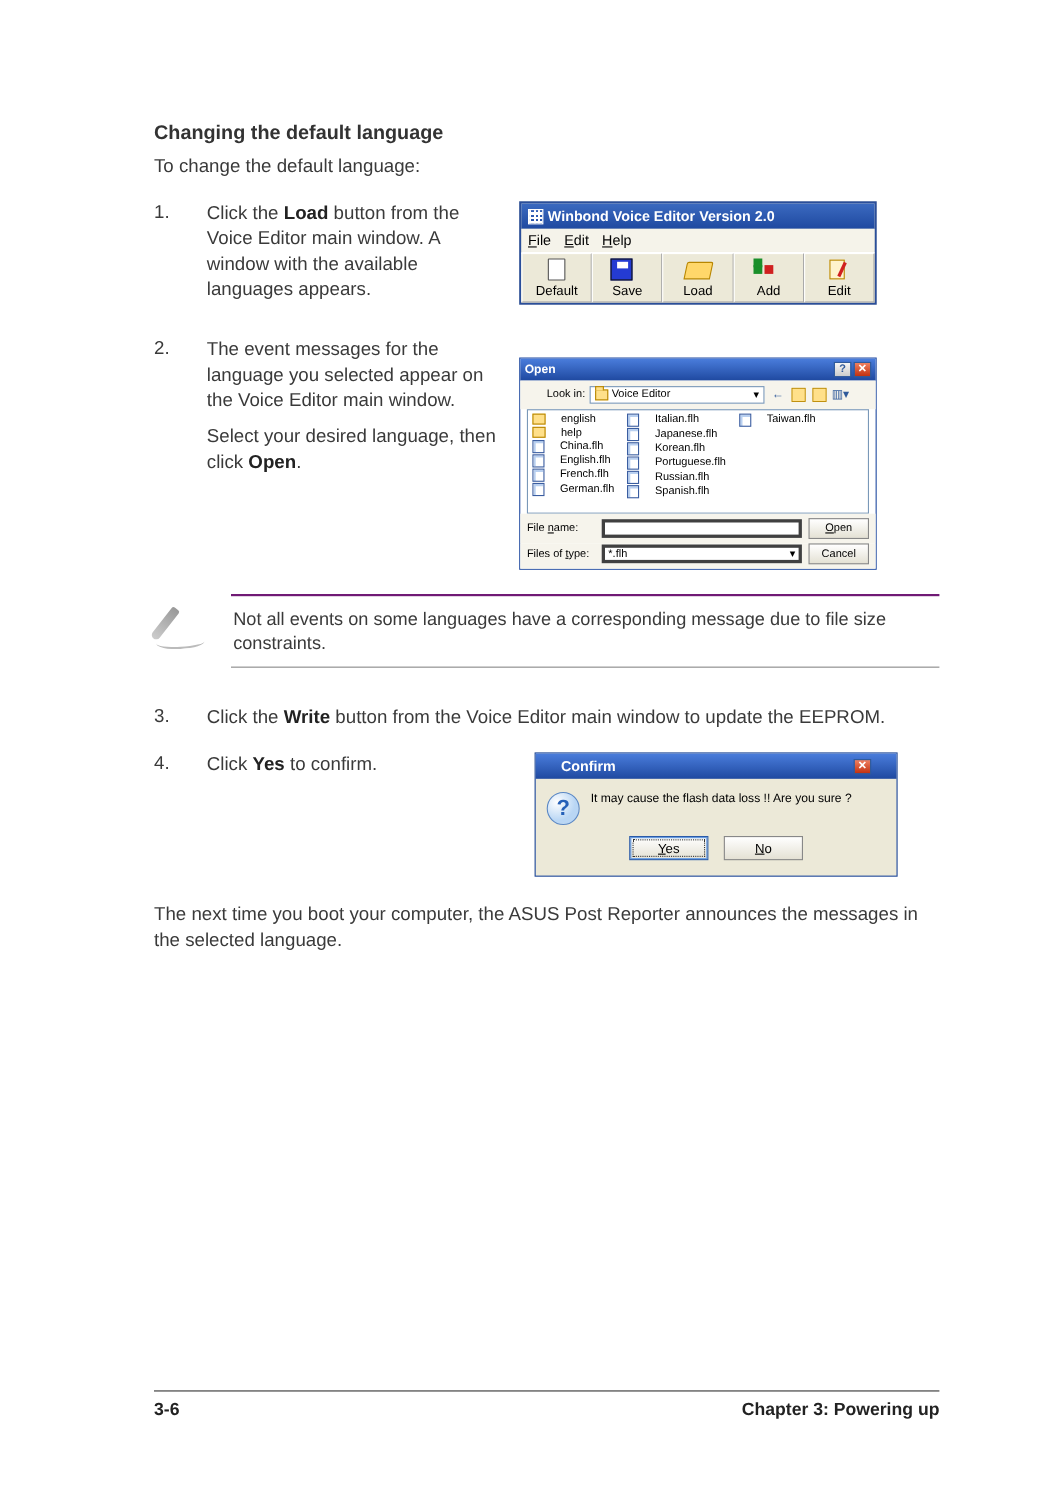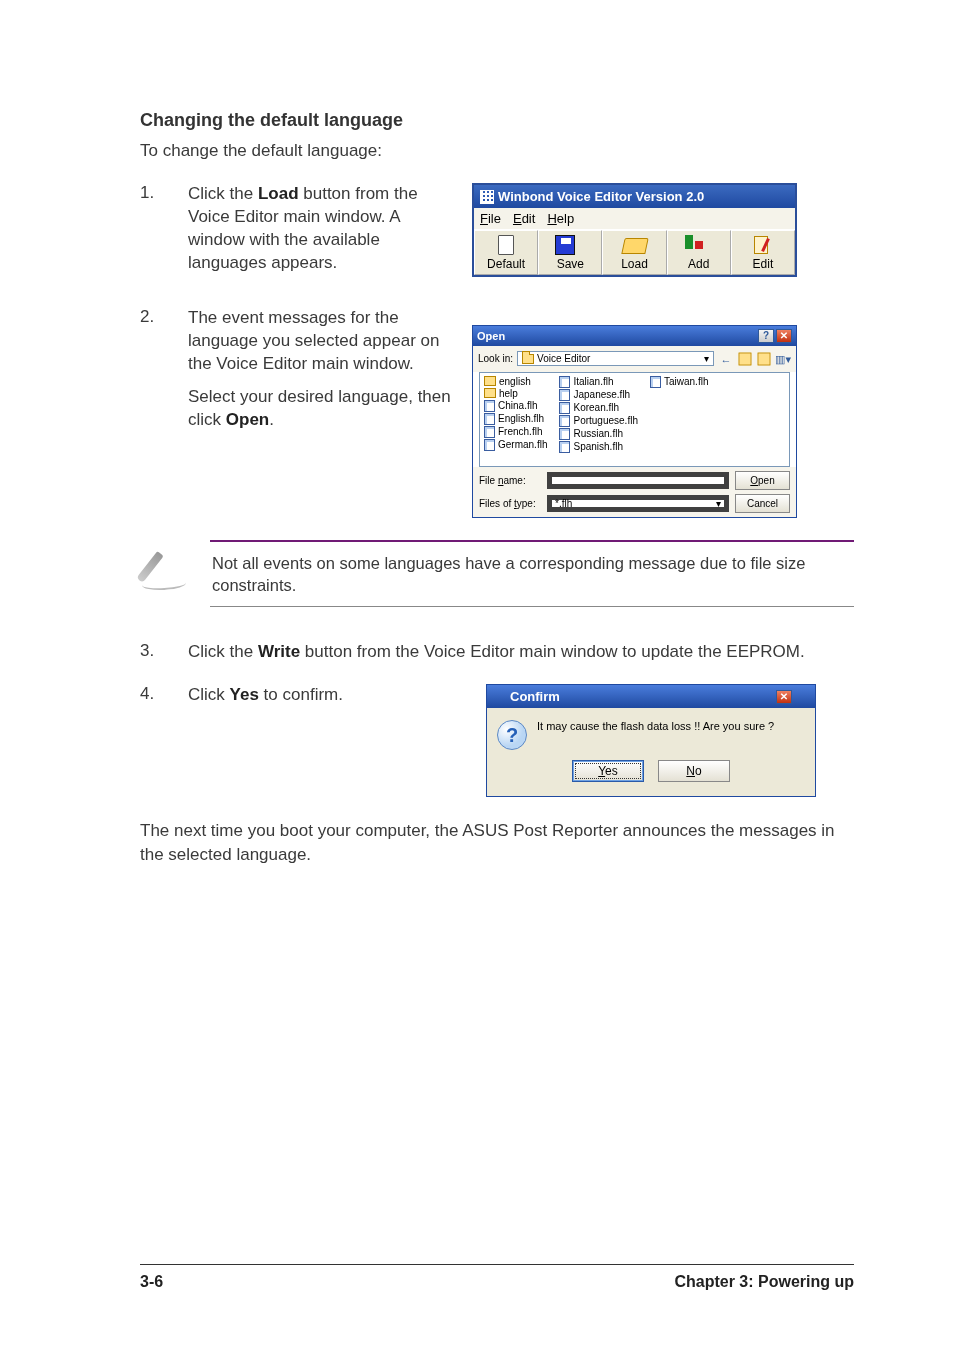--- a/index.html
+++ b/index.html
@@ -134,21 +134,21 @@
     background: linear-gradient(#f5f5f5,#ccc);
     border: 1px solid #305a9a;
     color: #305a9a;
     font-size: 10px;
     line-height: 12px;
     text-align: center;
     font-weight: bold;
   }
   .winbtn.close { background: linear-gradient(#f08060,#c03010); color:#fff; }
   .lookin {
-    padding: 5px 5px;
+    padding: 5px 24px;
     background: #f6f4ec;
     display: flex;
     align-items: center;
     gap: 4px;
     color: #000;
   }
   .lookin .sel {
     flex: 1;
     border: 1px solid #7a98b8;
     background: #fff;
@@ -178,34 +178,34 @@
     border: 1px solid #7a98b8;
     margin: 0 6px;
     background: #fff;
     padding: 3px 4px;
     display: flex;
     flex-direction: column;
     flex-wrap: wrap;
     gap: 0 12px;
     align-content: flex-start;
   }
-  .fitem { display:flex; align-items:center; gap:3px; color:#000; margin-bottom:1px; white-space:nowrap;text-align:center;}
+  .fitem { display:flex; align-items:center; gap:14px; color:#000; margin-bottom:1px; white-space:nowrap;text-align:center;}
   .docico {
     width:11px; height:12px; border:1px solid #3a5da0; background:#fff; display:inline-block; position:relative;
     box-shadow: inset 2px 2px 0 #b9d0f0;
   }
   .bottomrow {
     display:flex; align-items:center; gap:6px;
     padding: 4px 6px;
     background:#f6f4ec;
     color:#000;
   }
   .bottomrow .lbl { width: 62px; }
   .bottomrow .fld {
-    flex:1; border:5px solid #404040; background:#fff; height:17px; padding:1px 3px;
+    flex:1; border:3px solid #404040; background:#fff; height:17px; padding:1px 3px;
     display:flex; align-items:center; justify-content:space-between;
   }
   .dlgbtn {
     width: 55px; height: 19px; border:1px solid #888;
     background:linear-gradient(#fff,#e4e1d4);
     text-align:center; line-height:17px; color:#000;
   }
 
   
   .note-wrap {

